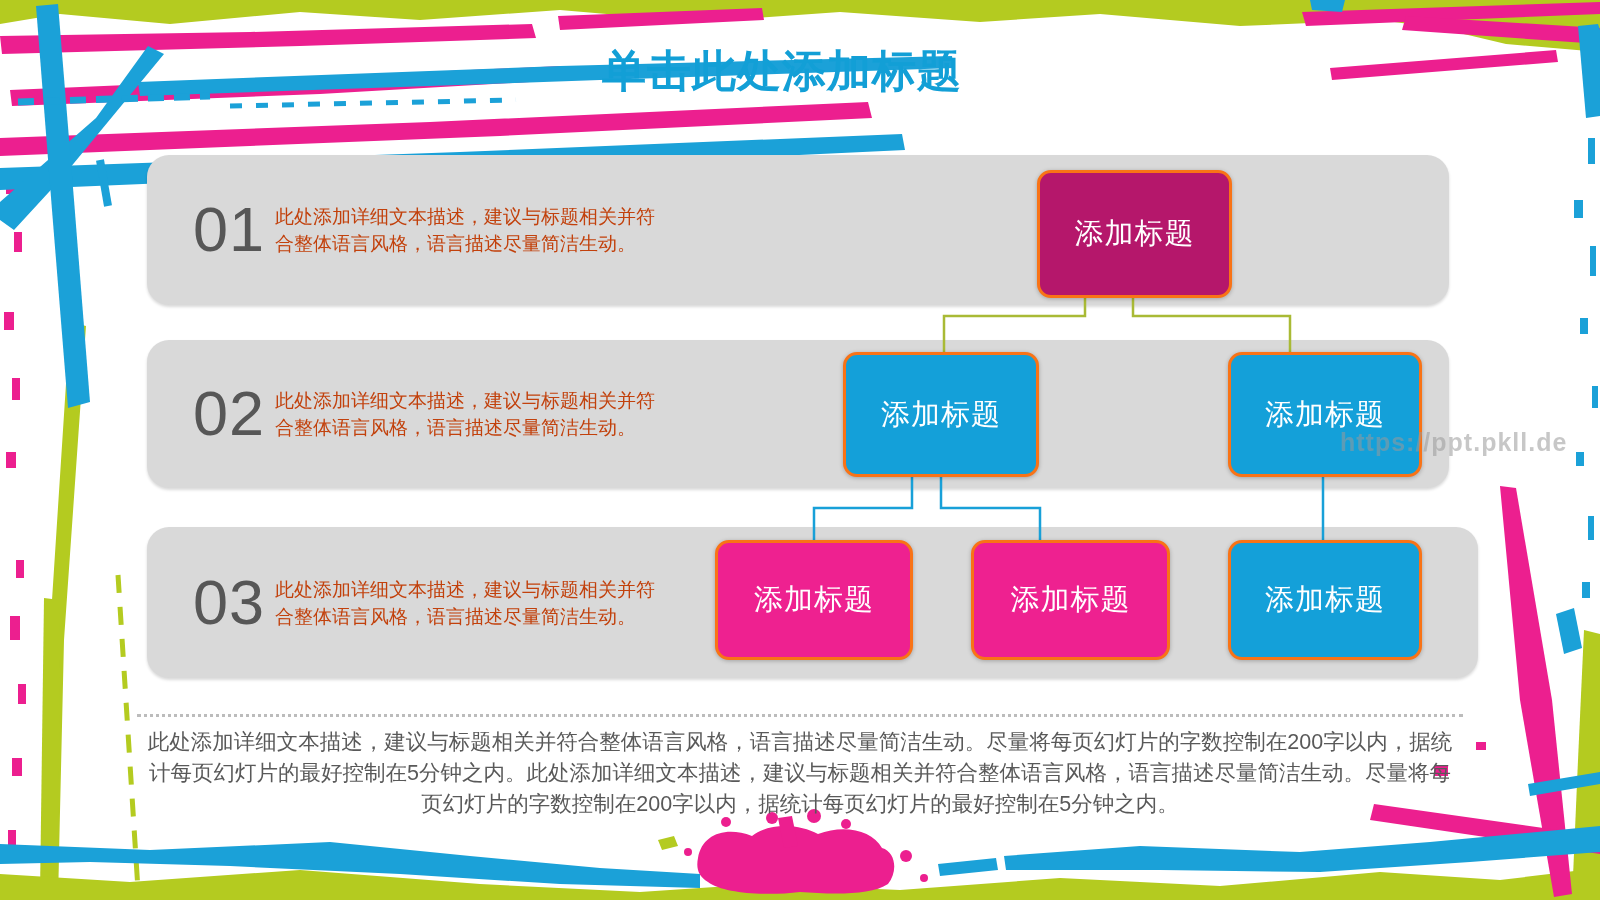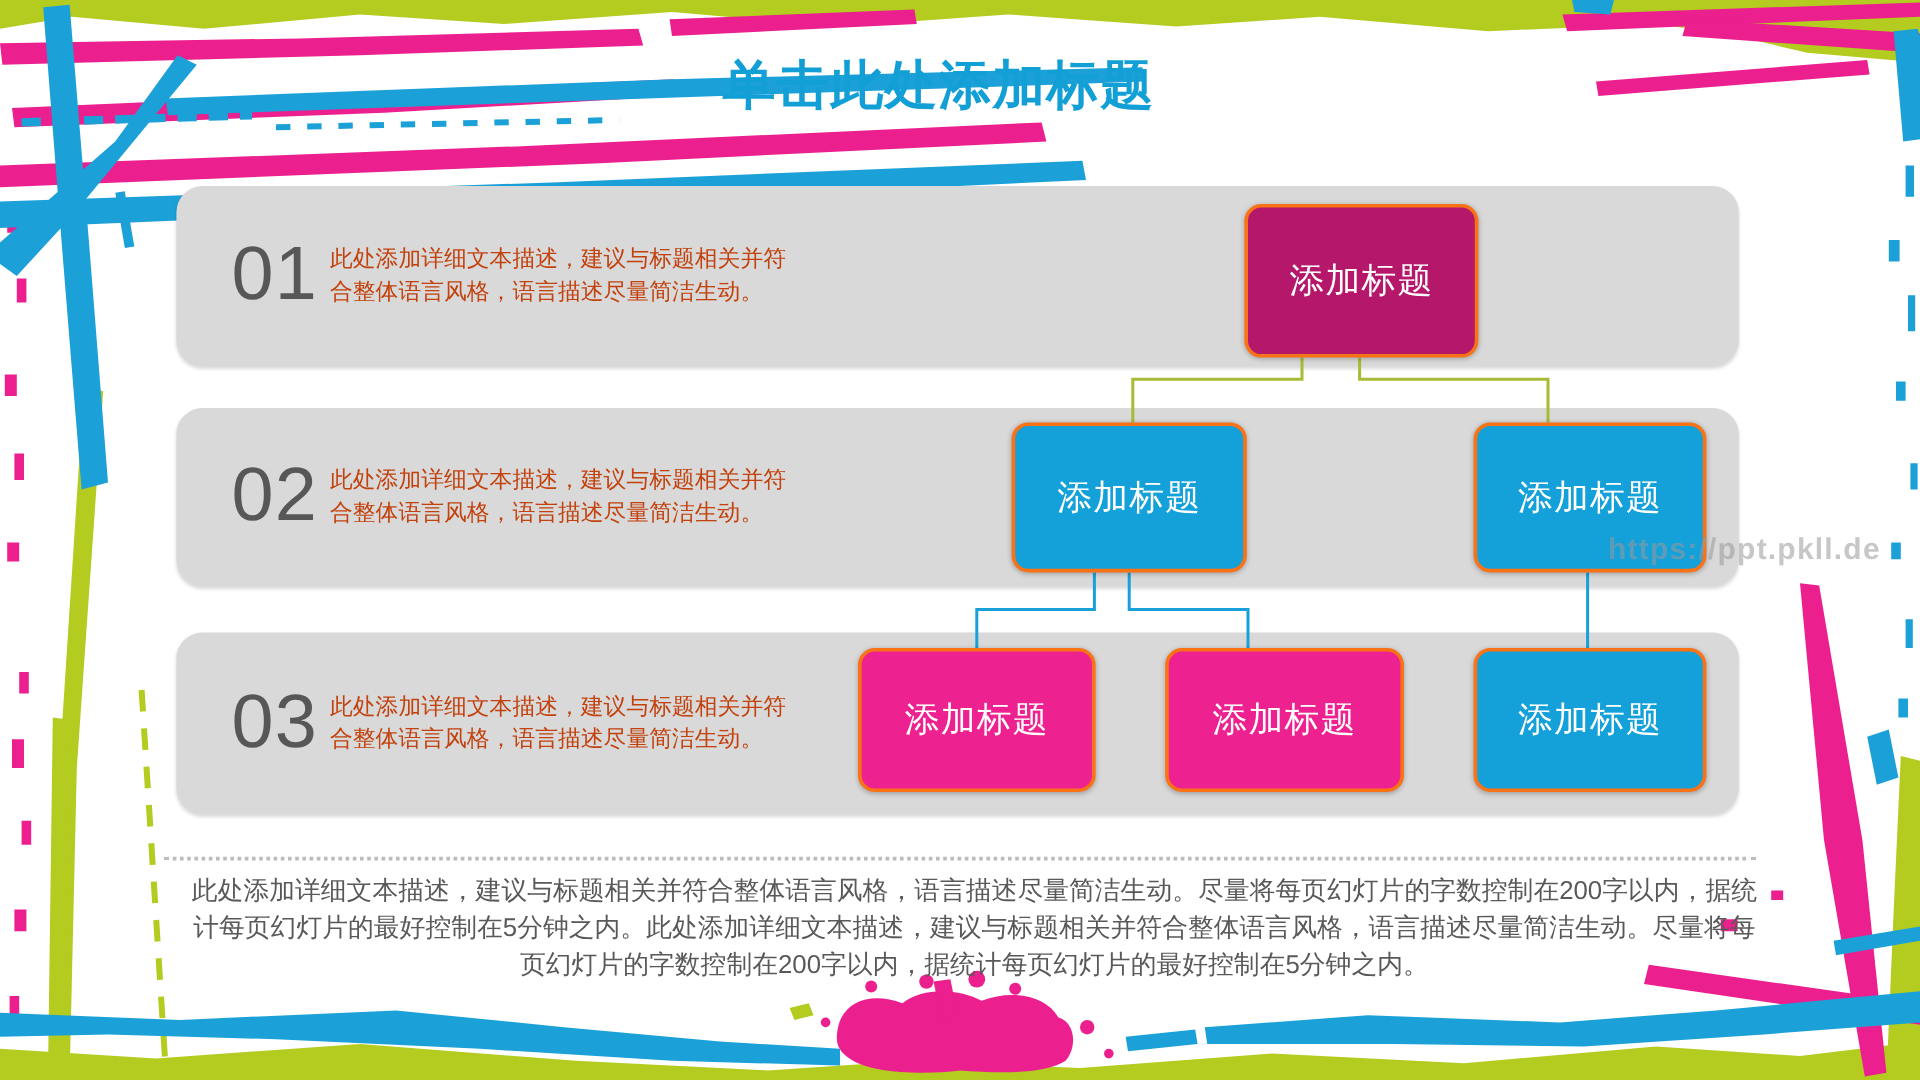--- a/index.html
+++ b/index.html
@@ -17,21 +17,21 @@
     font-size:44px;font-weight:700;color:#129fd6;letter-spacing:1px;
   }
 
   .row{
     position:absolute;left:147px;width:1302px;z-index:2;
     background:#d9d9d9;border-radius:22px;
     box-shadow:0 2px 3px rgba(0,0,0,0.15);
   }
   .row1{top:155px;height:150px;}
   .row2{top:340px;height:148px;}
-  .row3{top:527px;height:151px;}
+  .row3{top:527px;height:151px;padding-left:29px;}
   .row-number{
     position:absolute;left:46px;top:50%;transform:translateY(-52%);
     font-size:63px;color:#575757;font-weight:400;letter-spacing:1px;
   }
   .row-desc{
     position:absolute;left:128px;top:50%;transform:translateY(-50%);
     width:398px;font-size:19px;line-height:27px;color:#c2410c;
   }
 
   .node{
@@ -46,24 +46,24 @@
   .node-b1   {left:715px; top:540px;width:198px;height:120px;background:#ee2190;}
   .node-b2   {left:971px; top:540px;width:199px;height:120px;background:#ee2190;}
   .node-b3   {left:1228px;top:540px;width:194px;height:120px;background:#14a0d9;}
 
   .divider{
     position:absolute;left:137px;top:714px;width:1326px;z-index:2;
     border-top:3px dotted #bcbcbc;
   }
   .footer-text{
     position:absolute;left:140px;top:727px;width:1320px;z-index:2;
-    text-align:center;font-size:21.5px;line-height:31px;color:#595959;margin-left:12px;
+    text-align:center;font-size:21.5px;line-height:31px;color:#595959;
   }
   .watermark{
-    position:absolute;left:1340px;top:444px;z-index:5;
+    position:absolute;left:1340px;top:428px;z-index:5;
     font-size:25px;font-weight:700;color:#9a9a9a;opacity:0.55;letter-spacing:1px;
   }
 </style>
 </head>
 <body>
 
 <div class="slide">
 
   <svg class="frame" width="1600" height="900" viewBox="0 0 1600 900">
 

